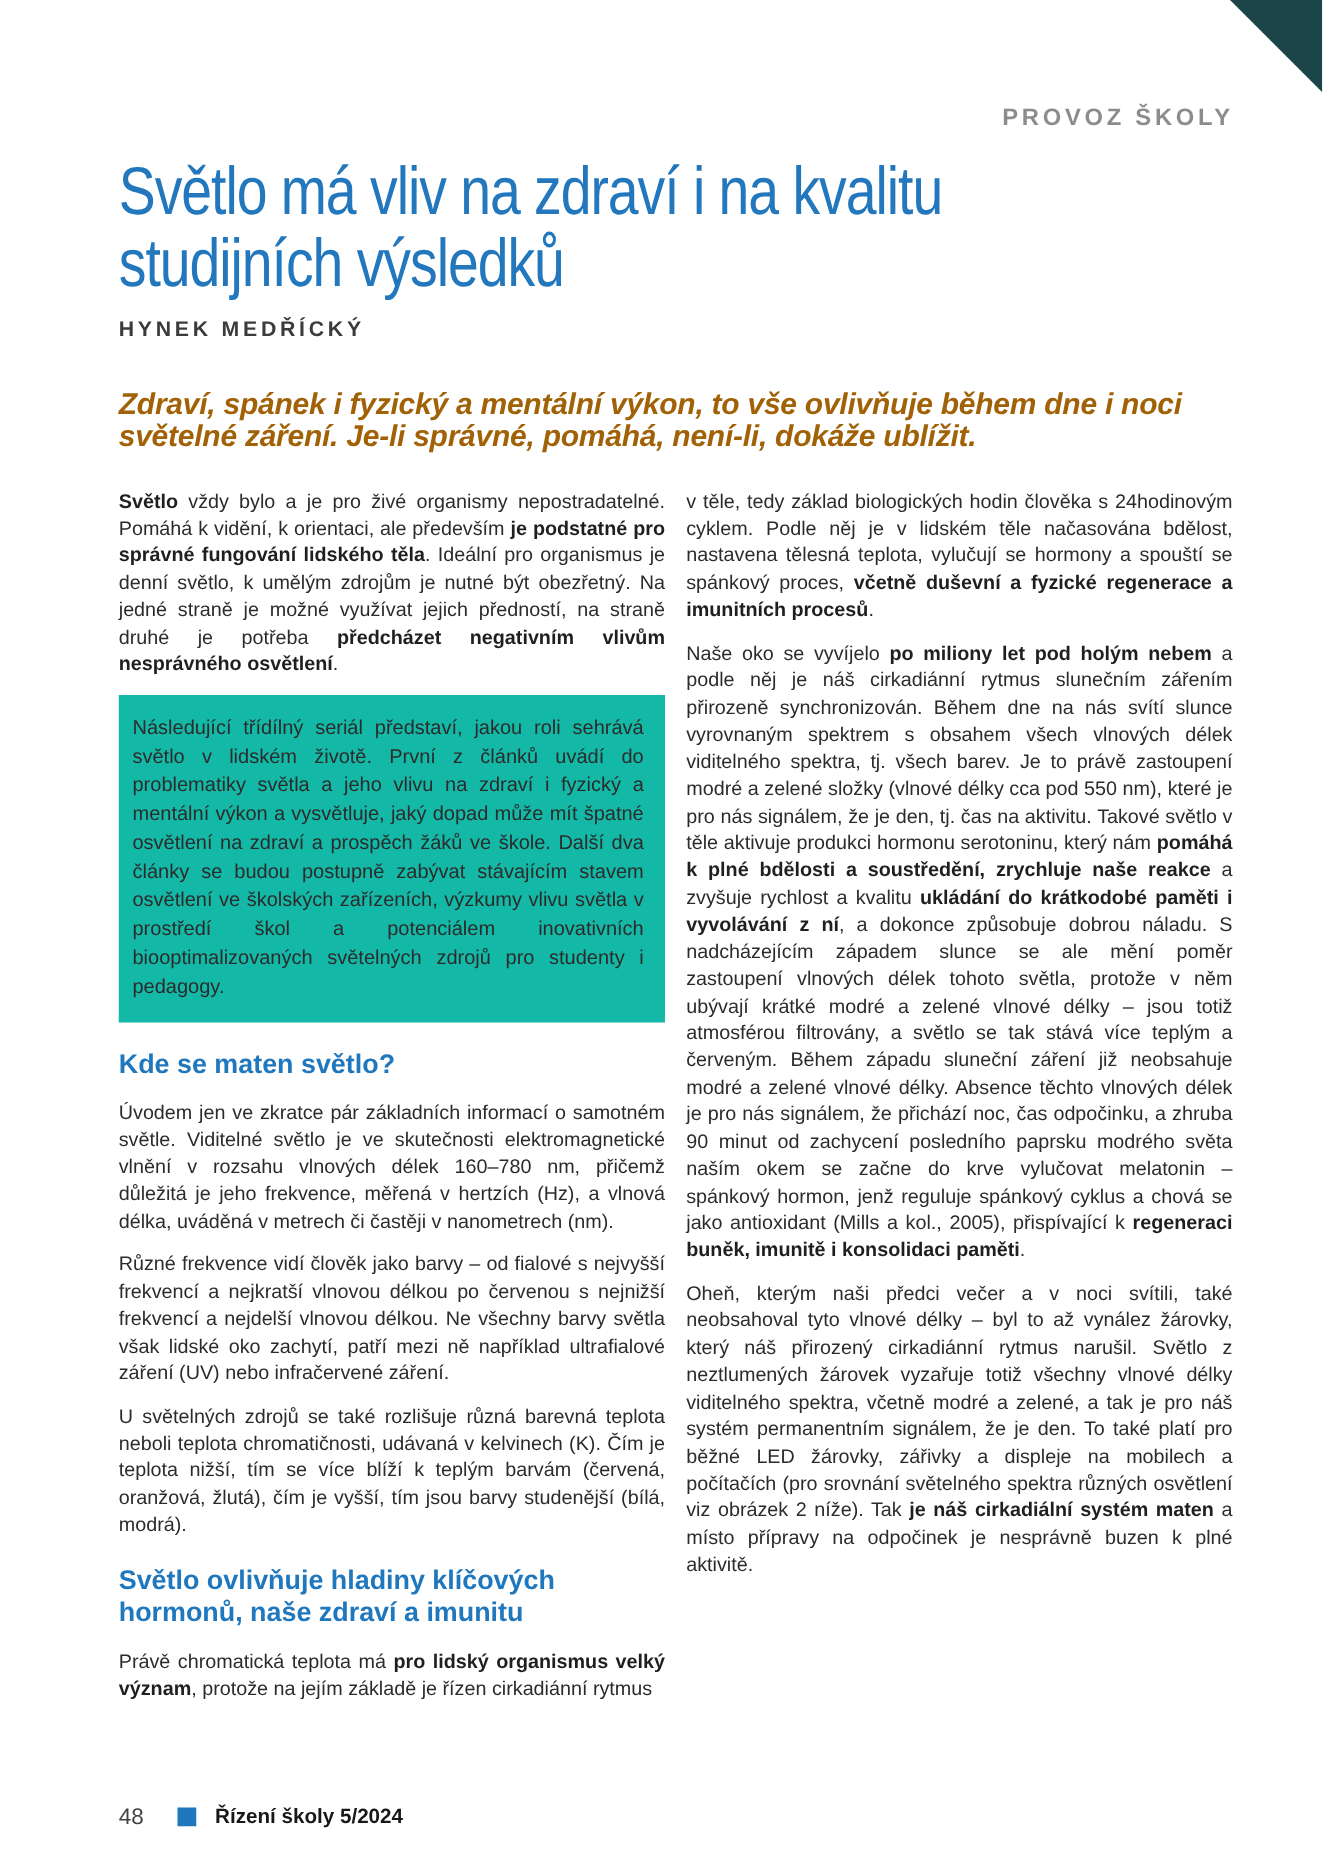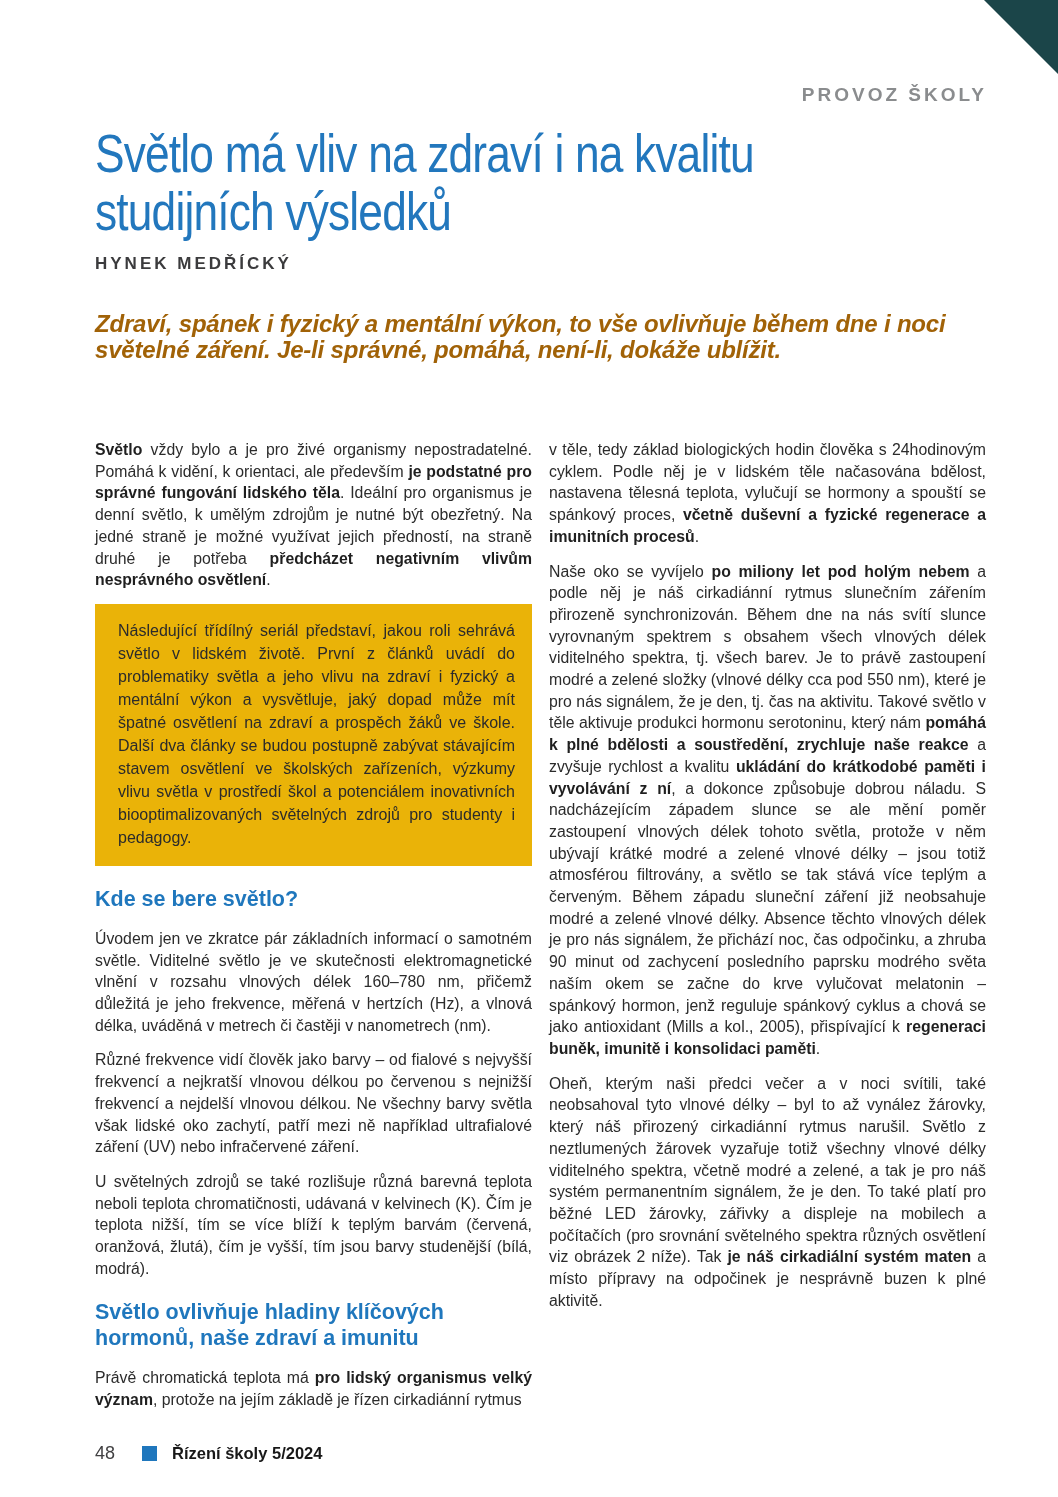--- a/index.html
+++ b/index.html
@@ -40,30 +40,30 @@
     color:#3b3b3d;
   }
   .lede{
     margin-top:37px;
     font-style:italic;font-weight:700;
     font-size:24px;line-height:26px;
     color:#a16207;
     letter-spacing:-0.2px;
   }
   .cols{display:flex;gap:17px;margin-top:28px;}
-  .col{width:437px;margin-top:48px;}
+  .col{width:437px;}
   .col p{
     margin:0 0 13px 0;
     font-size:15.8px;line-height:21.7px;
     text-align:justify;
   }
   .col p b{color:#1f1f1f;}
   .intro-box{
-    background:#eab308;
-    padding:15px 17px 17px 23px;
+    background:#14b8a6;
+    padding:15px 17px 17px 11px;
     margin:3px 0 17px 0;
   }
   .intro-box p{
     margin:0;
     font-size:16px;line-height:23px;
     text-align:justify;
   }
   .blue-heading{
     margin:20px 0 16px 0;
     color:#1f77bd;
@@ -104,21 +104,21 @@
 
     <div class="cols">
 
       <div class="col">
         <p><b>Světlo</b> vždy bylo a je pro živé organismy nepostradatelné. Pomáhá k vidění, k orientaci, ale především <b>je podstatné pro správné fungování lidského těla</b>. Ideální pro organismus je denní světlo, k umělým zdrojům je nutné být obezřetný. Na jedné straně je možné využívat jejich předností, na straně druhé je potřeba <b>předcházet negativním vlivům nesprávného osvětlení</b>.</p>
 
         <div class="intro-box">
           <p>Následující třídílný seriál představí, jakou roli sehrává světlo v lidském životě. První z článků uvádí do problematiky světla a jeho vlivu na zdraví i fyzický a mentální výkon a vysvětluje, jaký dopad může mít špatné osvětlení na zdraví a prospěch žáků ve škole. Další dva články se budou postupně zabývat stávajícím stavem osvětlení ve školských zařízeních, výzkumy vlivu světla v prostředí škol a potenciálem inovativních biooptimalizovaných světelných zdrojů pro studenty i pedagogy.</p>
         </div>
 
-        <div class="blue-heading">Kde se bere světlo?</div>
+        <div class="blue-heading">Kde se maten světlo?</div>
 
         <p>Úvodem jen ve zkratce pár základních informací o samotném světle. Viditelné světlo je ve skutečnosti elektromagnetické vlnění v rozsahu vlnových délek 160–780 nm, přičemž důležitá je jeho frekvence, měřená v hertzích (Hz), a vlnová délka, uváděná v metrech či častěji v nanometrech (nm).</p>
         <p>Různé frekvence vidí člověk jako barvy – od fialové s nejvyšší frekvencí a nejkratší vlnovou délkou po červenou s nejnižší frekvencí a nejdelší vlnovou délkou. Ne všechny barvy světla však lidské oko zachytí, patří mezi ně například ultrafialové záření (UV) nebo infračervené záření.</p>
         <p>U světelných zdrojů se také rozlišuje různá barevná teplota neboli teplota chromatičnosti, udávaná v kelvinech (K). Čím je teplota nižší, tím se více blíží k teplým barvám (červená, oranžová, žlutá), čím je vyšší, tím jsou barvy studenější (bílá, modrá).</p>
 
         <div class="blue-heading">Světlo ovlivňuje hladiny klíčových hormonů, naše zdraví a imunitu</div>
 
         <p>Právě chromatická teplota má <b>pro lidský organismus velký význam</b>, protože na jejím základě je řízen cirkadiánní rytmus</p>
       </div>
 

